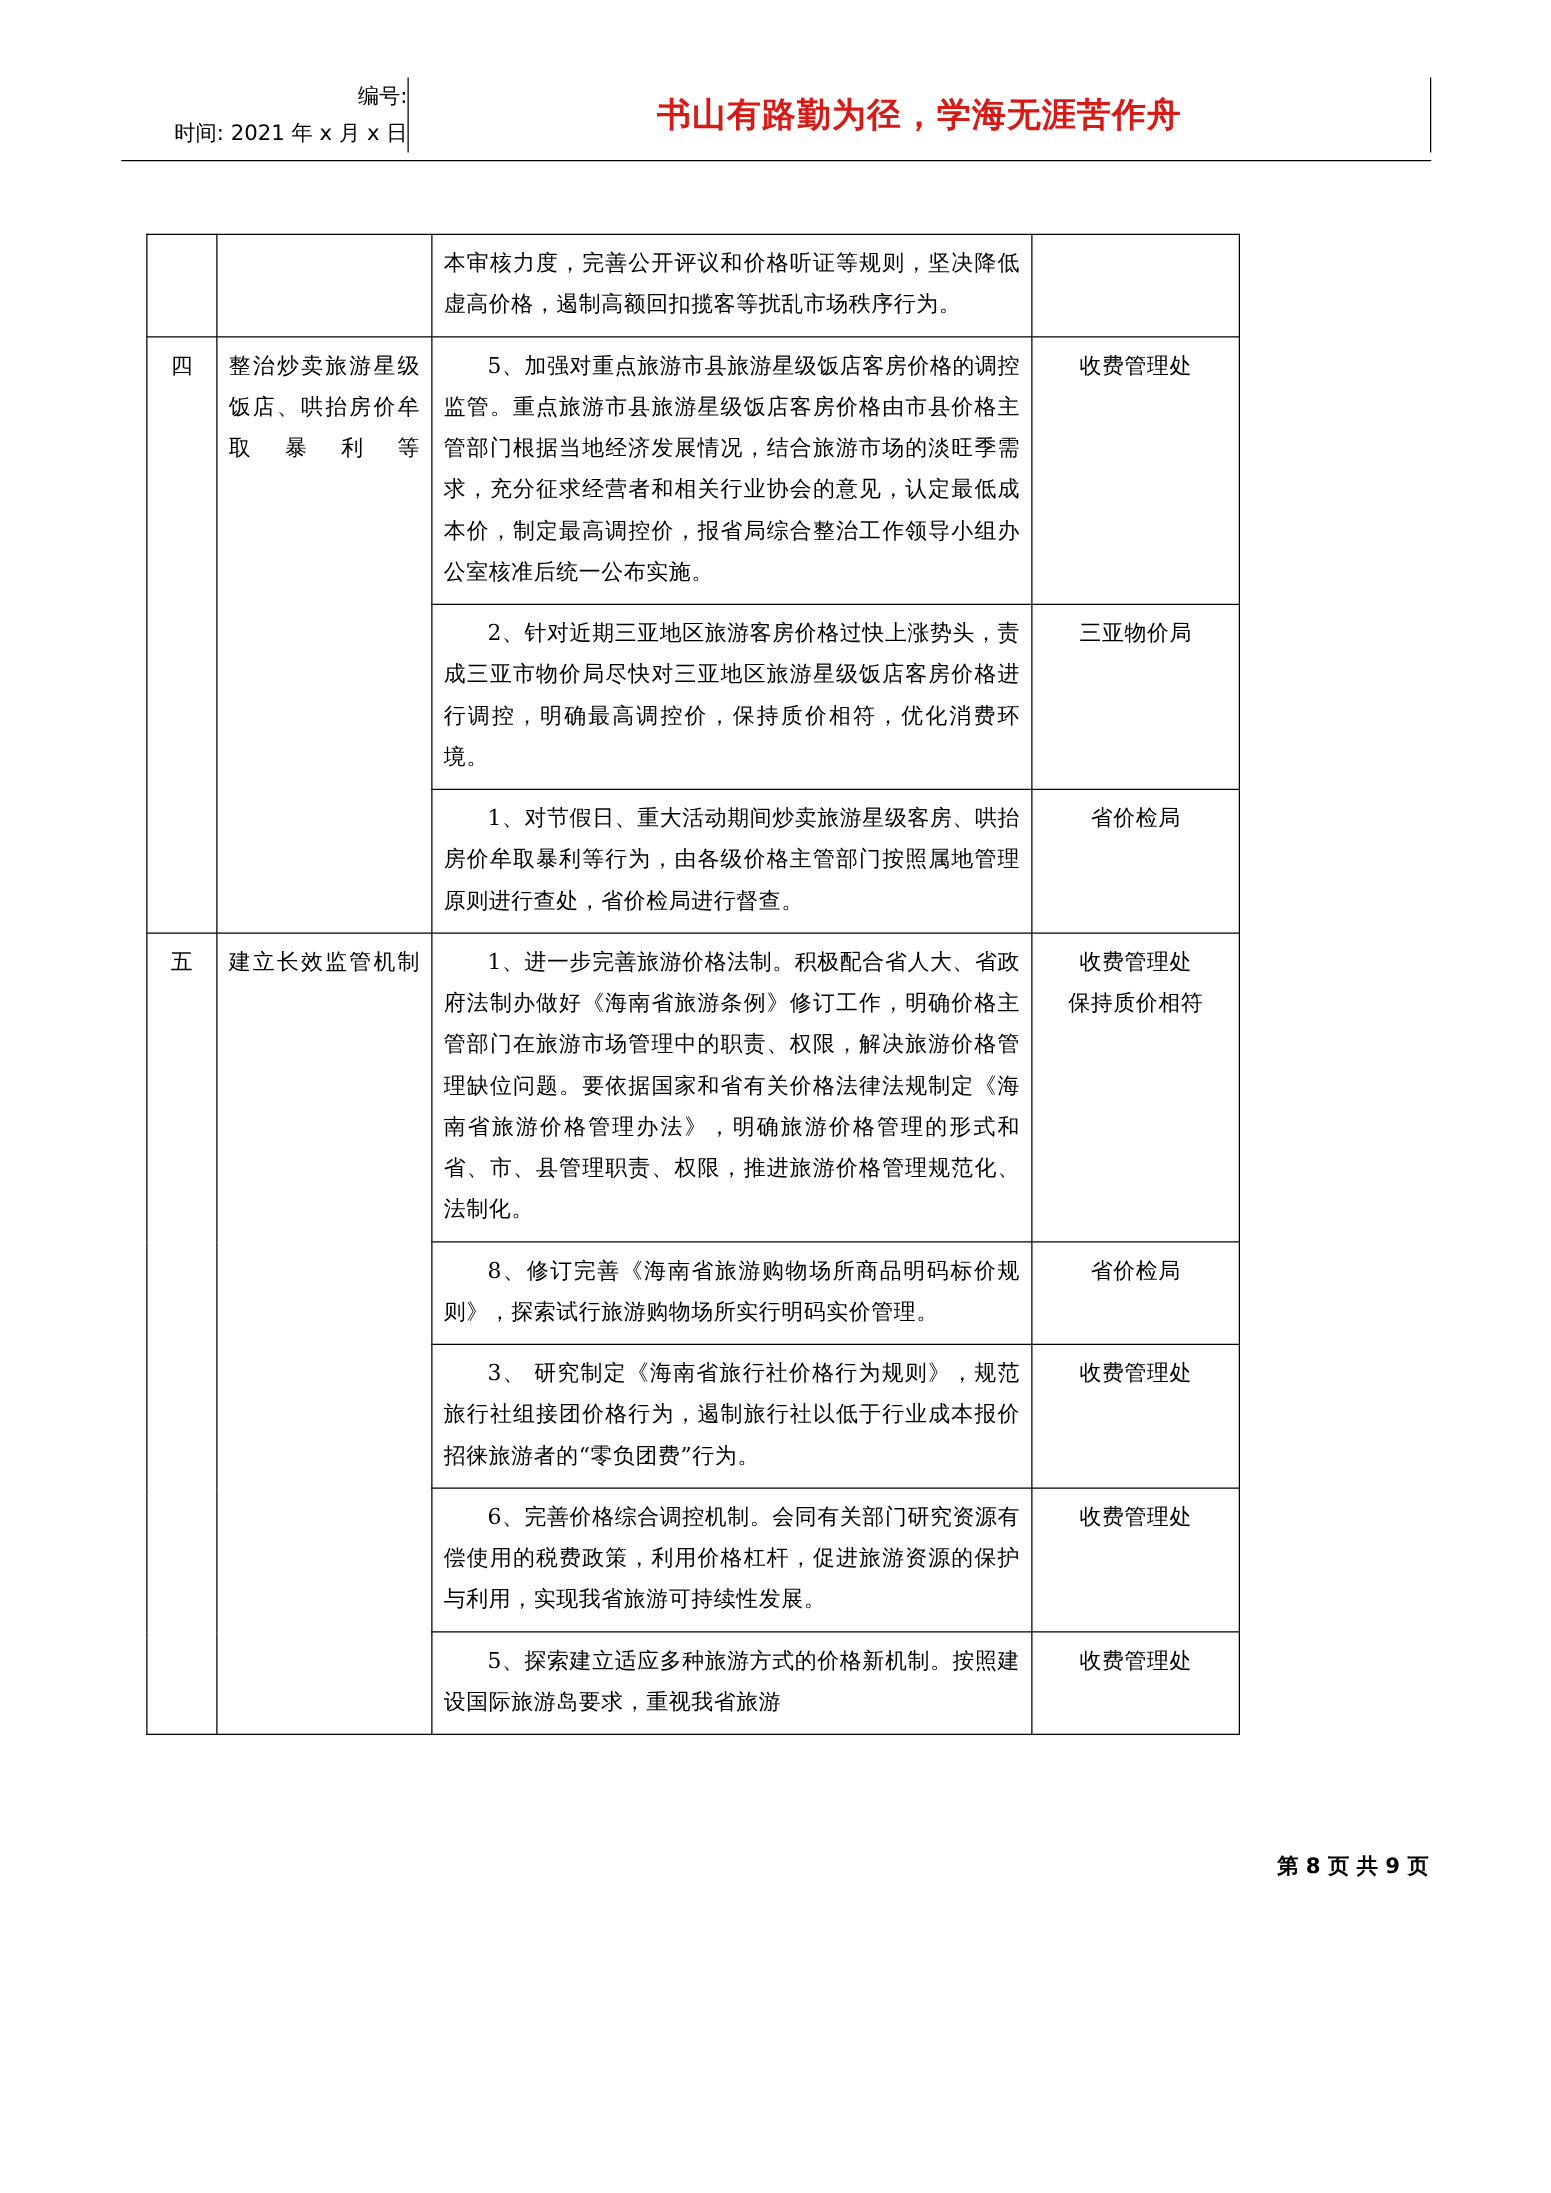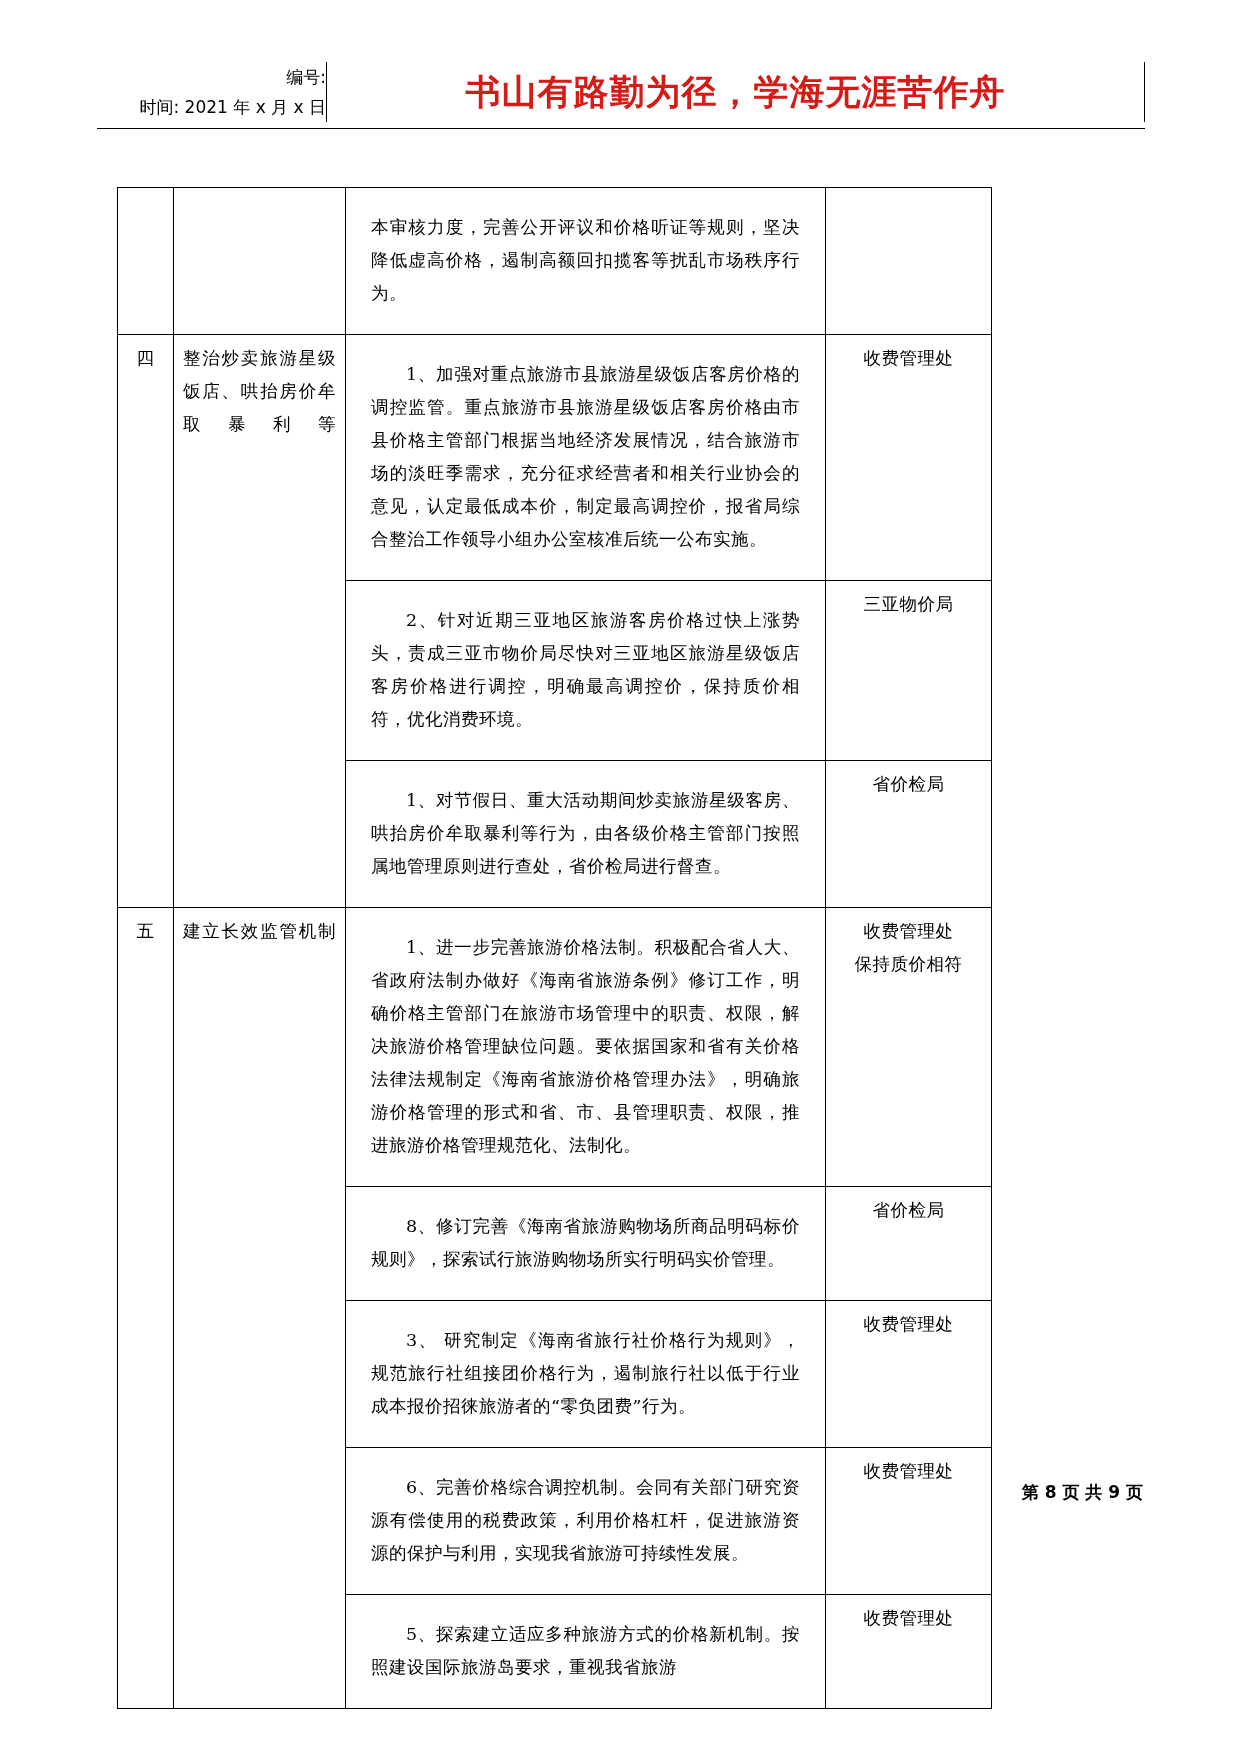--- a/index.html
+++ b/index.html
@@ -44,21 +44,21 @@
   }
   .hdr-left div { white-space: nowrap; }
   .hdr-mid {
     flex: 1;
     display: flex;
     align-items: center;
     justify-content: center;
     color: #d61a16;
     font-family: "DejaVu Serif", "Liberation Serif", serif;
     font-weight: bold;
-    font-size: 35px;
+    font-size: 27px;
     letter-spacing: 1px;
     border-right: 1.5px solid #000;
     padding: 0 10px;
   }
   .hdr-right {
     width: 250px;
     display: flex;
     align-items: center;
     justify-content: flex-start;
     padding-left: 16px;
@@ -103,21 +103,21 @@
     text-align: justify;
     text-align-last: justify;
     line-height: 34px;
     padding-left: 18px;
     padding-right: 18px;
   }
   td.body {
     text-align: justify;
   }
   td.body p {
-    margin: 16px;
+    margin: 0;
     text-indent: 2em;
   }
   td.dept {
     text-align: center;
     vertical-align: middle;
     line-height: 34px;
   }
   td.dept div { white-space: nowrap; }
 
   
@@ -160,21 +160,21 @@
           <td class="body">
             <p style="text-indent:0">本审核力度，完善公开评议和价格听证等规则，坚决降低虚高价格，遏制高额回扣揽客等扰乱市场秩序行为。</p>
           </td>
           <td class="dept"></td>
         </tr>
 
         <tr>
           <td class="num" rowspan="3">四</td>
           <td class="task" rowspan="3">整治炒卖旅游星级饭店、哄抬房价牟取暴利等</td>
           <td class="body">
-            <p>1、加强对重点旅游市县旅游星级饭店客房价格的调控监管。重点旅游市县旅游星级饭店客房价格由市县价格主管部门根据当地经济发展情况，结合旅游市场的淡旺季需求，充分征求经营者和相关行业协会的意见，认定最低成本价，制定最高调控价，报省局综合整治工作领导小组办公室核准后统一公布实施。</p>
+            <p>5、加强对重点旅游市县旅游星级饭店客房价格的调控监管。重点旅游市县旅游星级饭店客房价格由市县价格主管部门根据当地经济发展情况，结合旅游市场的淡旺季需求，充分征求经营者和相关行业协会的意见，认定最低成本价，制定最高调控价，报省局综合整治工作领导小组办公室核准后统一公布实施。</p>
           </td>
           <td class="dept">
             <div>收费管理处</div>
           </td>
         </tr>
 
         <tr>
           <td class="body">
             <p>2、针对近期三亚地区旅游客房价格过快上涨势头，责成三亚市物价局尽快对三亚地区旅游星级饭店客房价格进行调控，明确最高调控价，保持质价相符，优化消费环境。</p>
           </td>

